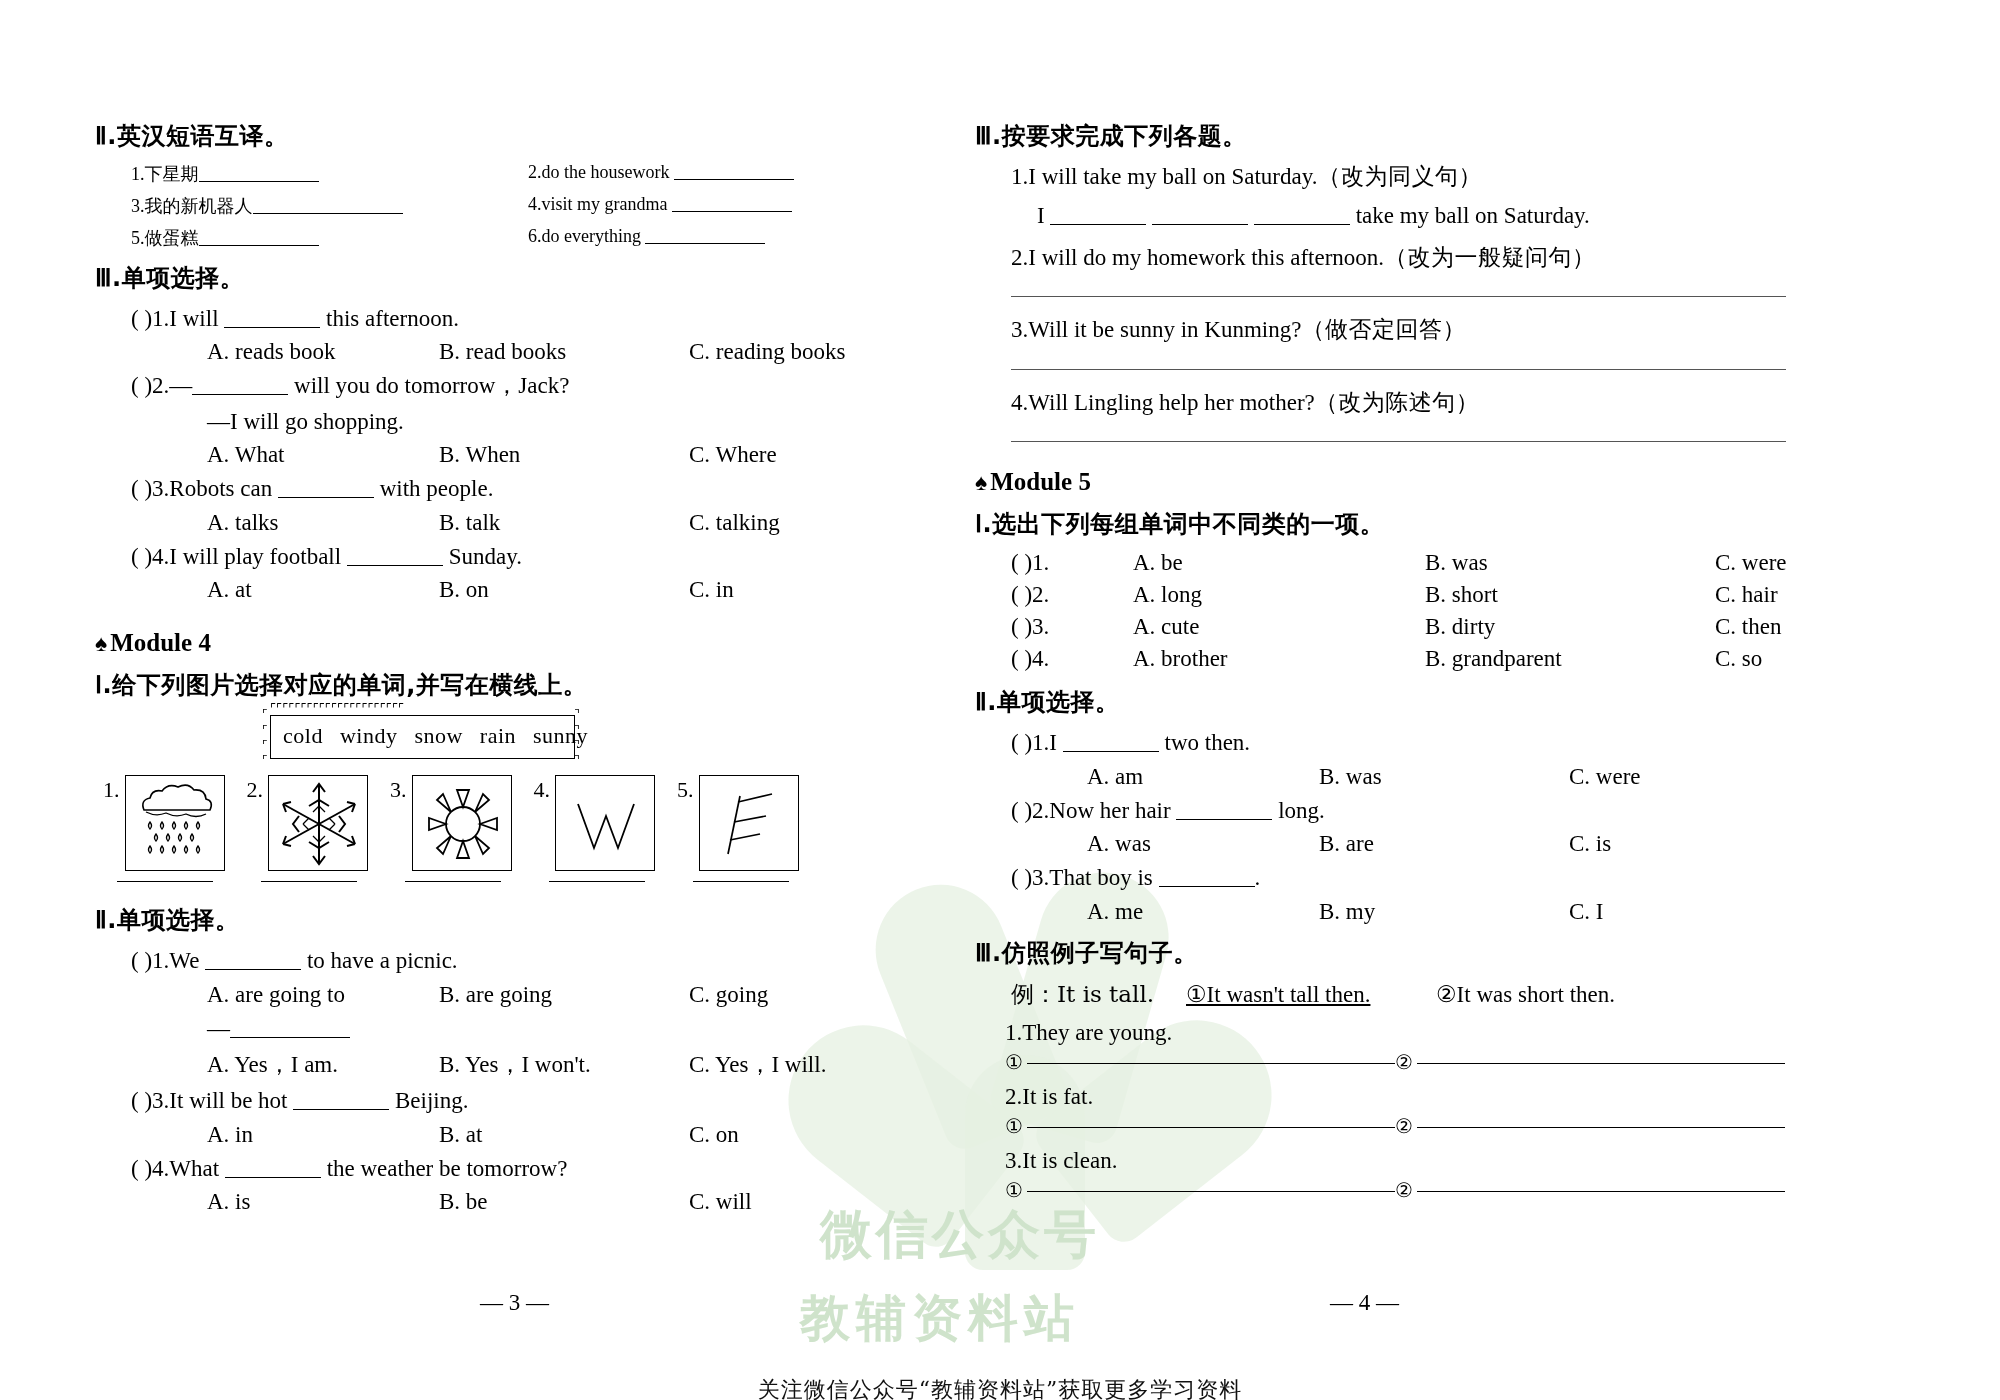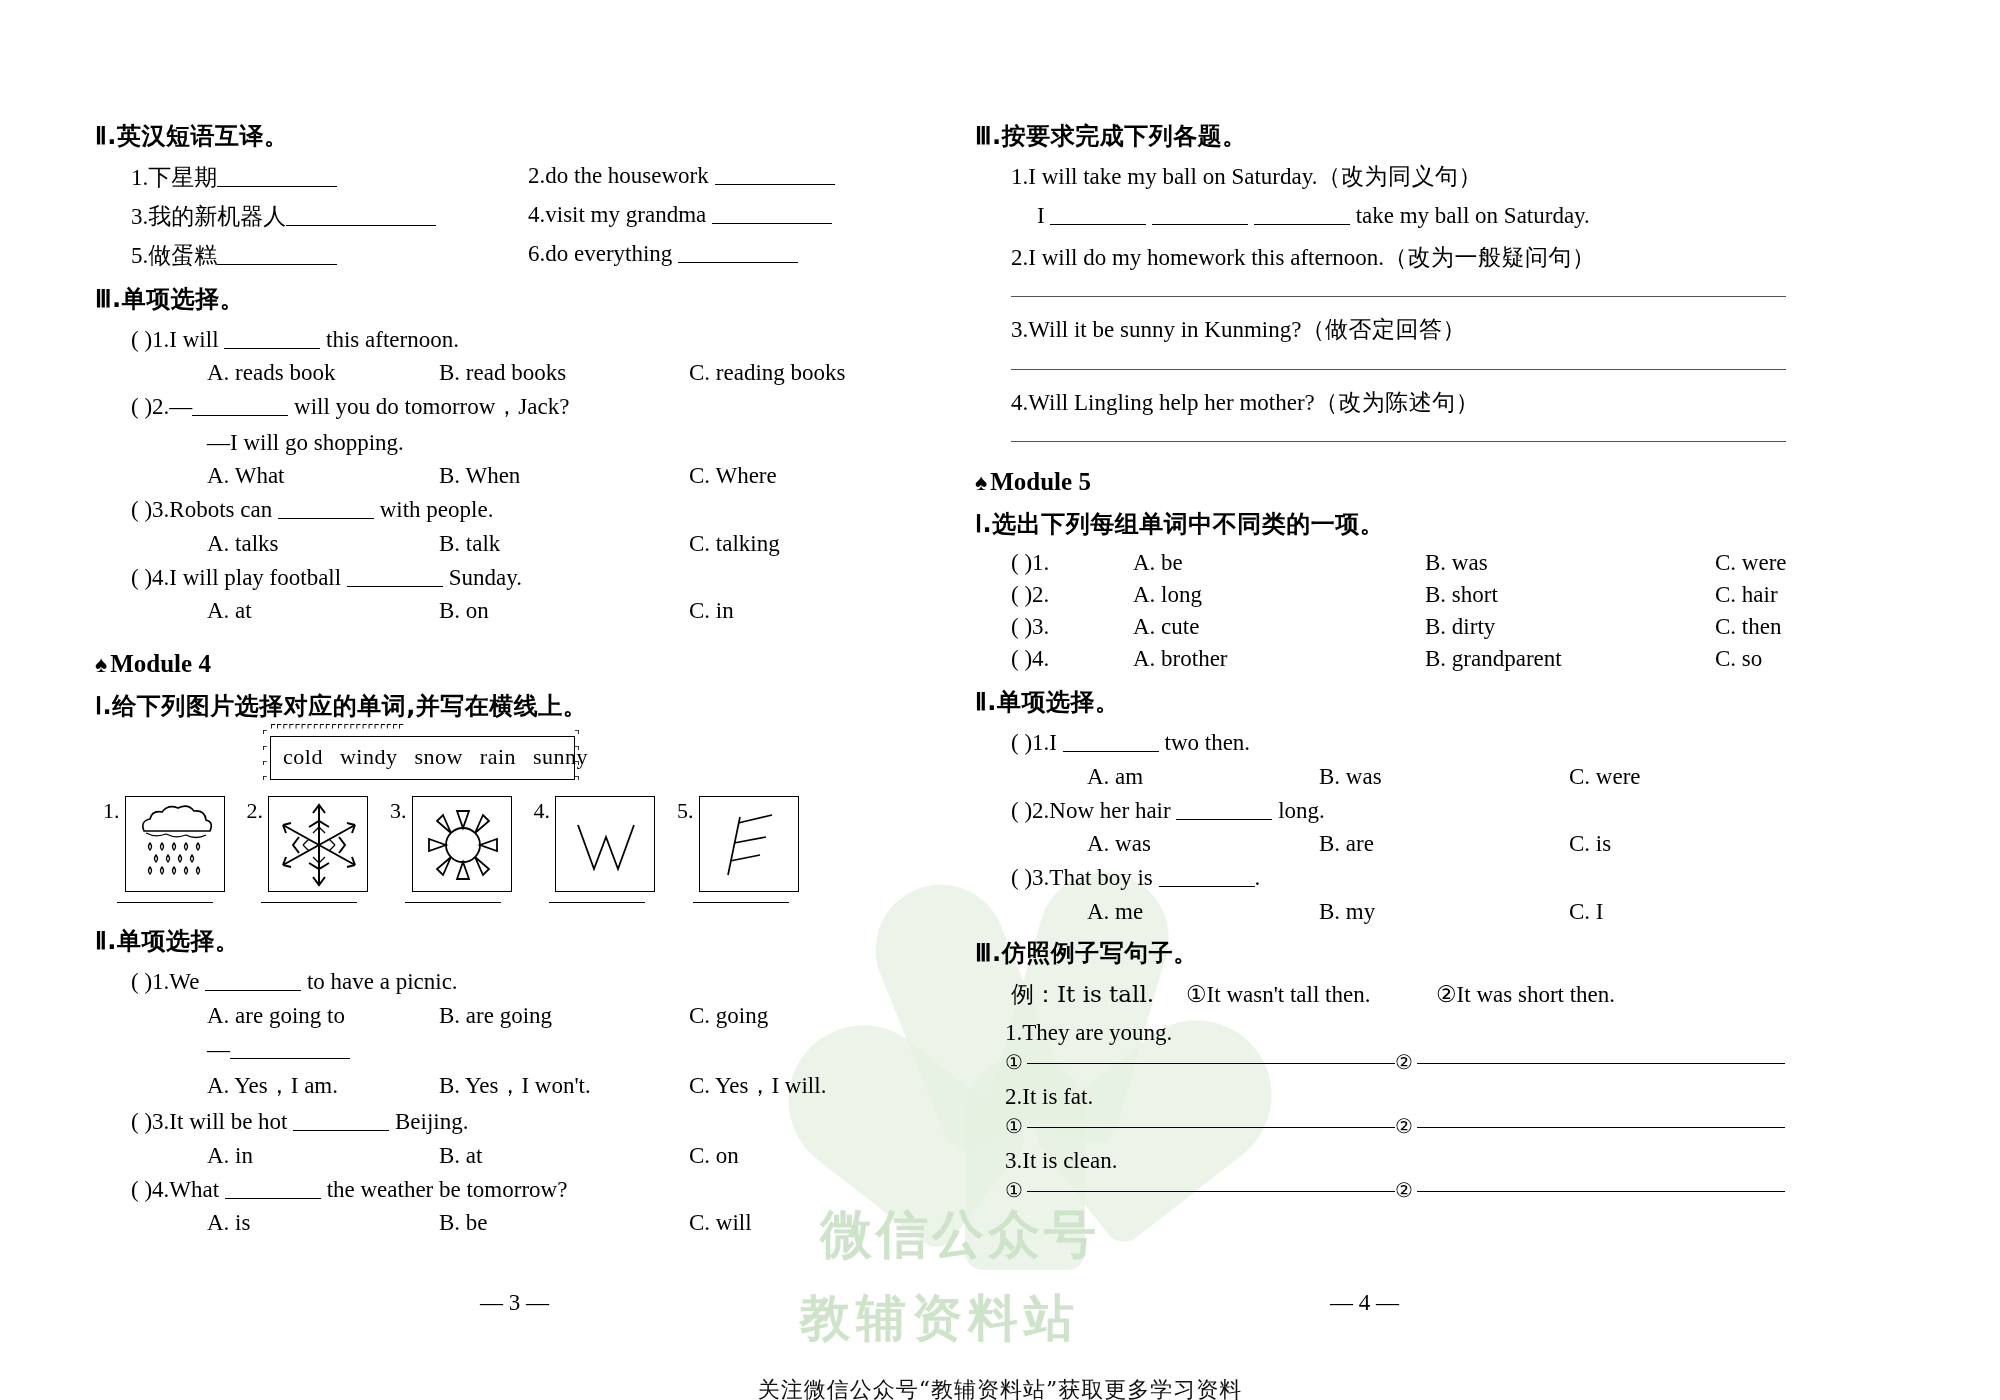--- a/index.html
+++ b/index.html
@@ -81,21 +81,21 @@
   .o2 { width:250px; }
   .o3 { width:auto; }
 
   .choicerow { display:flex; font-size:23px; margin:0 0 6px 0; padding-left:36px; }
   .choicerow .cbox { width:122px; white-space:nowrap; }
   .choicerow .ca { width:292px; white-space:nowrap; }
   .choicerow .cb { width:290px; white-space:nowrap; }
   .choicerow .cc { white-space:nowrap; }
 
   
-  .pairrow { display:flex; font-size:23px; margin:0 0 8px 0; padding-left:36px; }
+  .pairrow { display:flex; font-size:18px; margin:0 0 8px 0; padding-left:36px; }
   .pairrow .cell { width:400px; white-space:nowrap; }
 
   
   .answerline { border-bottom:1.5px solid #555; height:1px; margin:24px 0 18px 36px; width:775px; }
 
   
   .bank-wrap { position:relative; margin:14px 0 0 175px; width:305px; }
   .bank {
     border:1.3px solid #000;
     padding:7px 10px 9px 12px;
@@ -120,21 +120,21 @@
   .pic { display:flex; align-items:flex-start; margin-right:22px; }
   .pic .num { font-size:22px; margin-right:5px; padding-top:2px; }
   .pic .frame { width:100px; height:96px; border:1.4px solid #000; position:relative; overflow:hidden; background:#fff; }
   .answerblanks { display:flex; margin:10px 0 0 0; padding-left:8px; }
   .answerblanks .ab { width:122px; margin-right:22px; }
   .answerblanks .ab .line { border-bottom:1.4px solid #000; height:1px; width:96px; margin-left:14px; }
 
   
   .ex { font-size:23px; margin:4px 0 10px 36px; white-space:nowrap; }
   .ex .g1 { display:inline-block; width:175px; }
-  .ex .g2 { display:inline-block; width:250px; }
+  .ex .g2 { display:inline-block; width:250px;text-decoration:underline; }
   .stmt { font-size:23px; margin:6px 0 4px 30px; }
   .fillrow { display:flex; font-size:23px; margin:4px 0 10px 30px; }
   .fillrow .half { width:390px; display:flex; align-items:baseline; }
   .fillrow .cir { margin-right:4px; font-size:20px; }
   .fillrow .ln { flex:1; border-bottom:1.4px solid #000; height:1px; position:relative; top:-5px; }
 
   
   .pagenum { position:absolute; font-size:23px; }
   .pn-left  { left:480px;  top:1290px; }
   .pn-right { left:1330px; top:1290px; }

